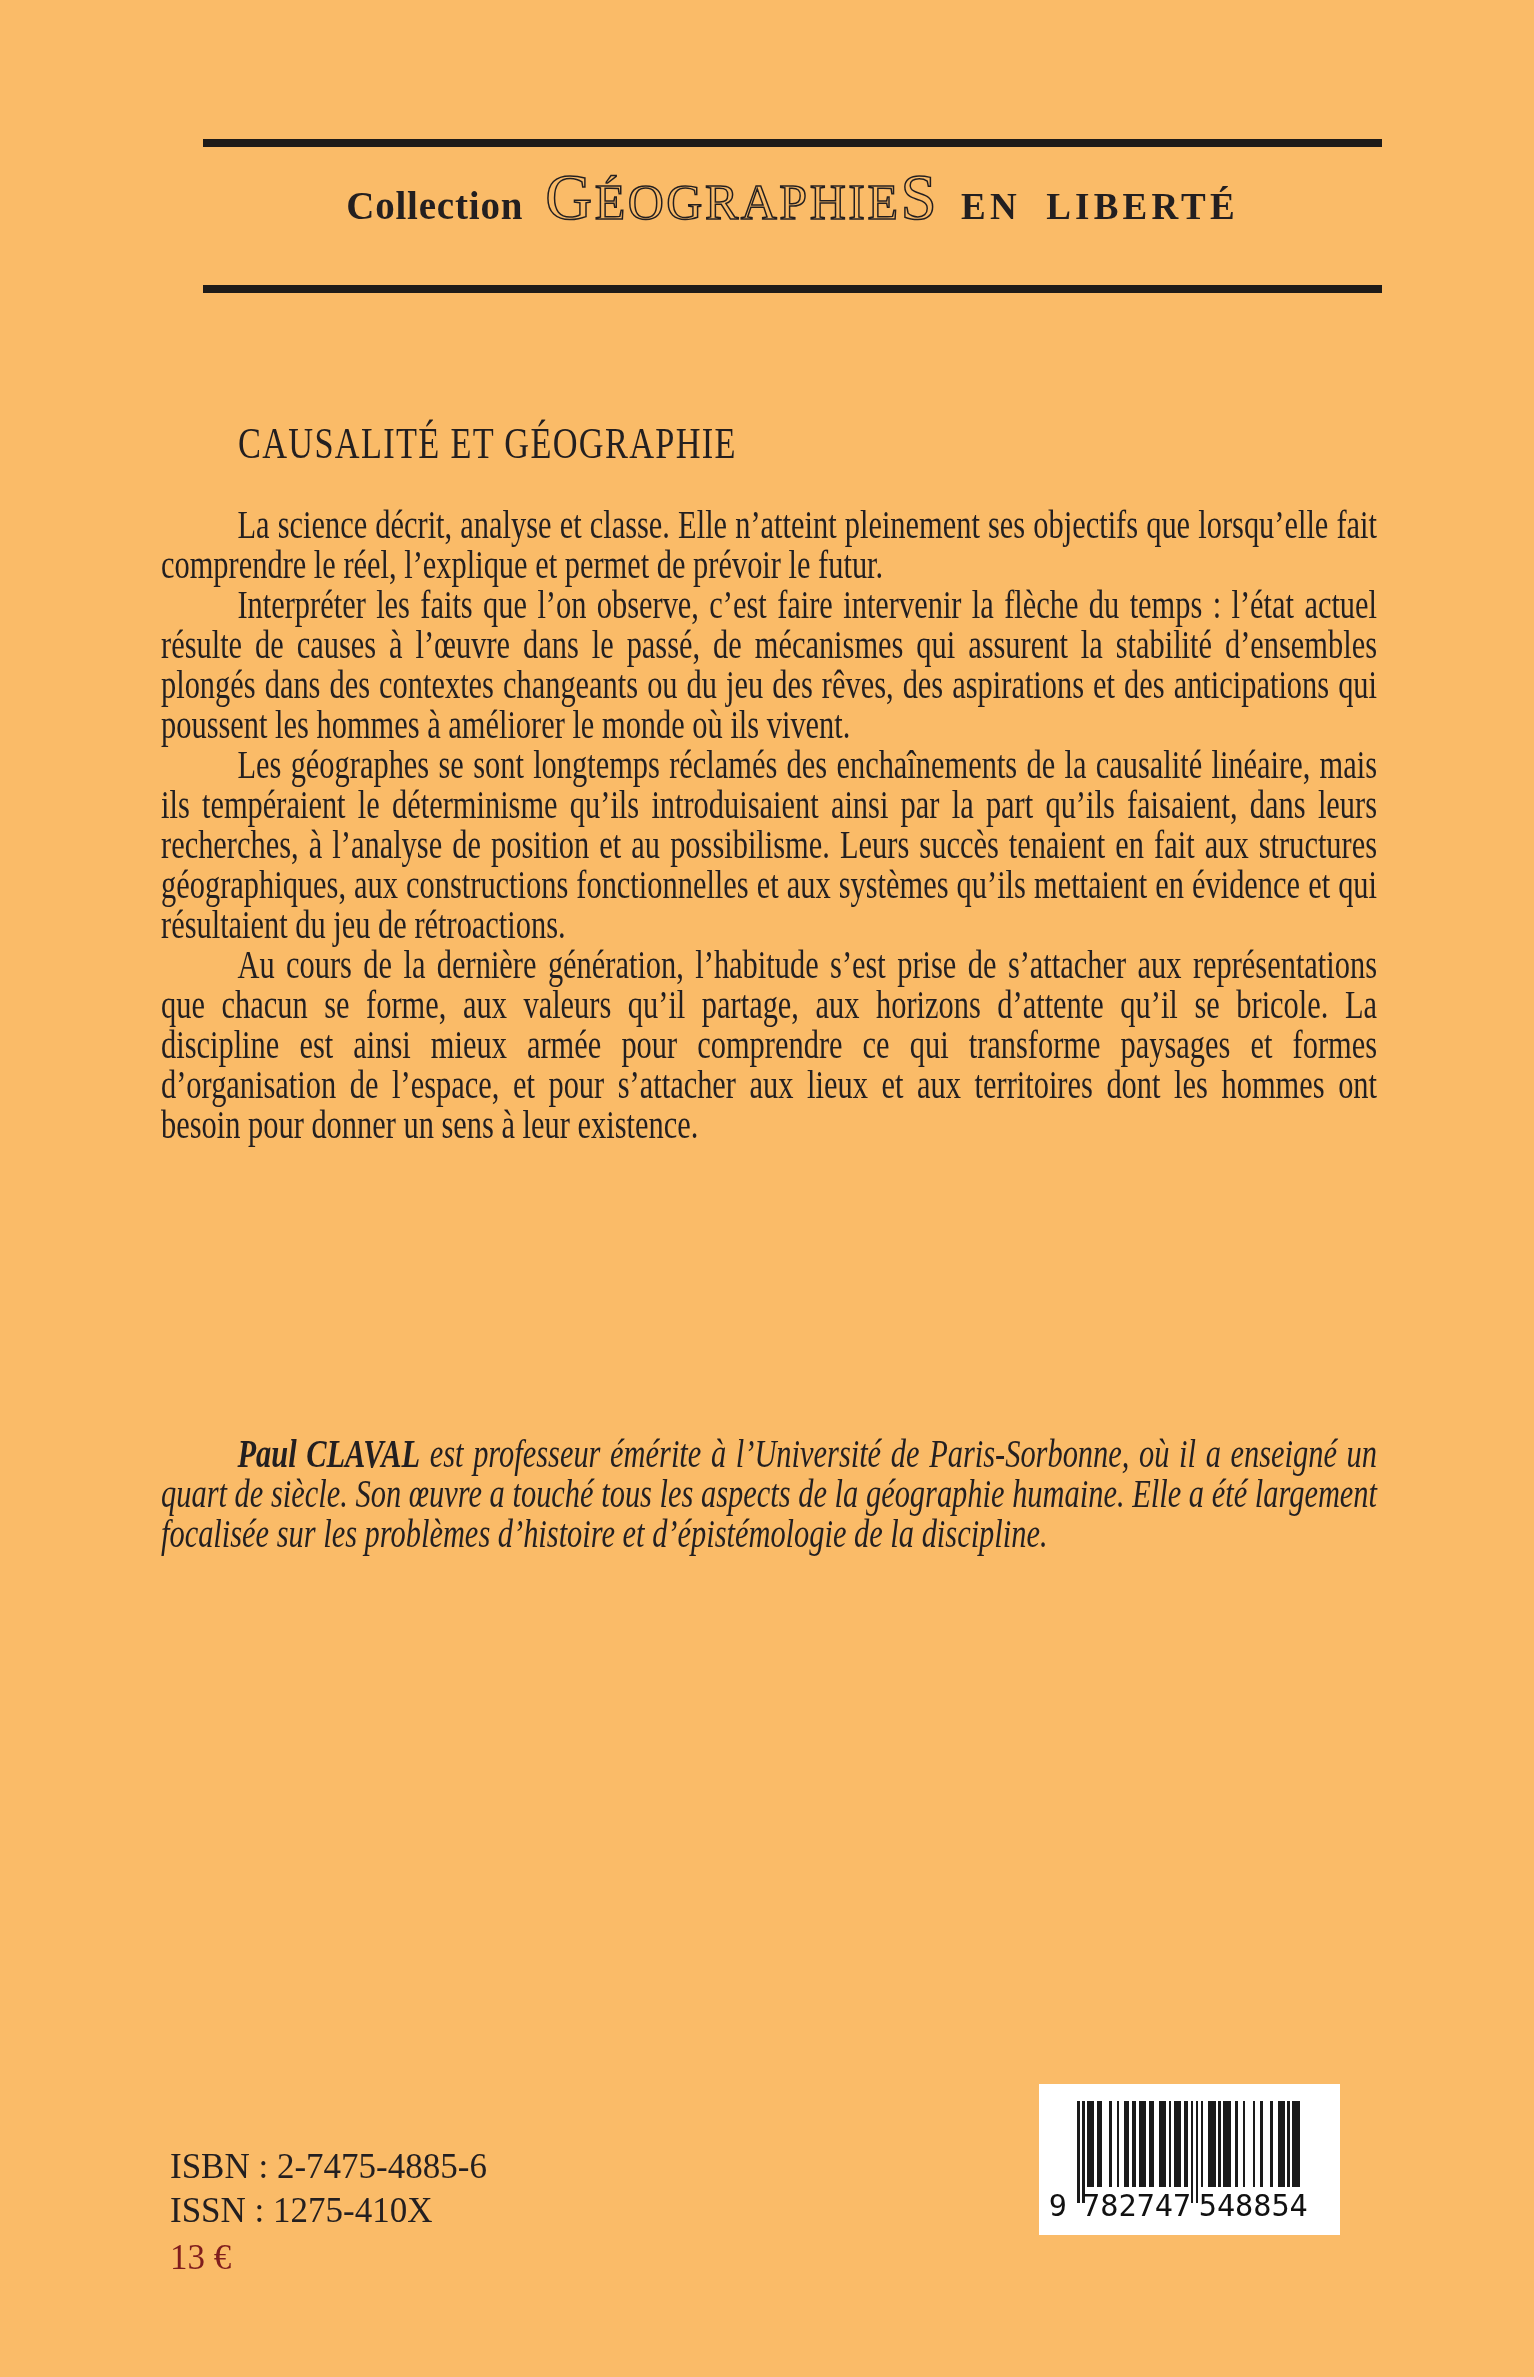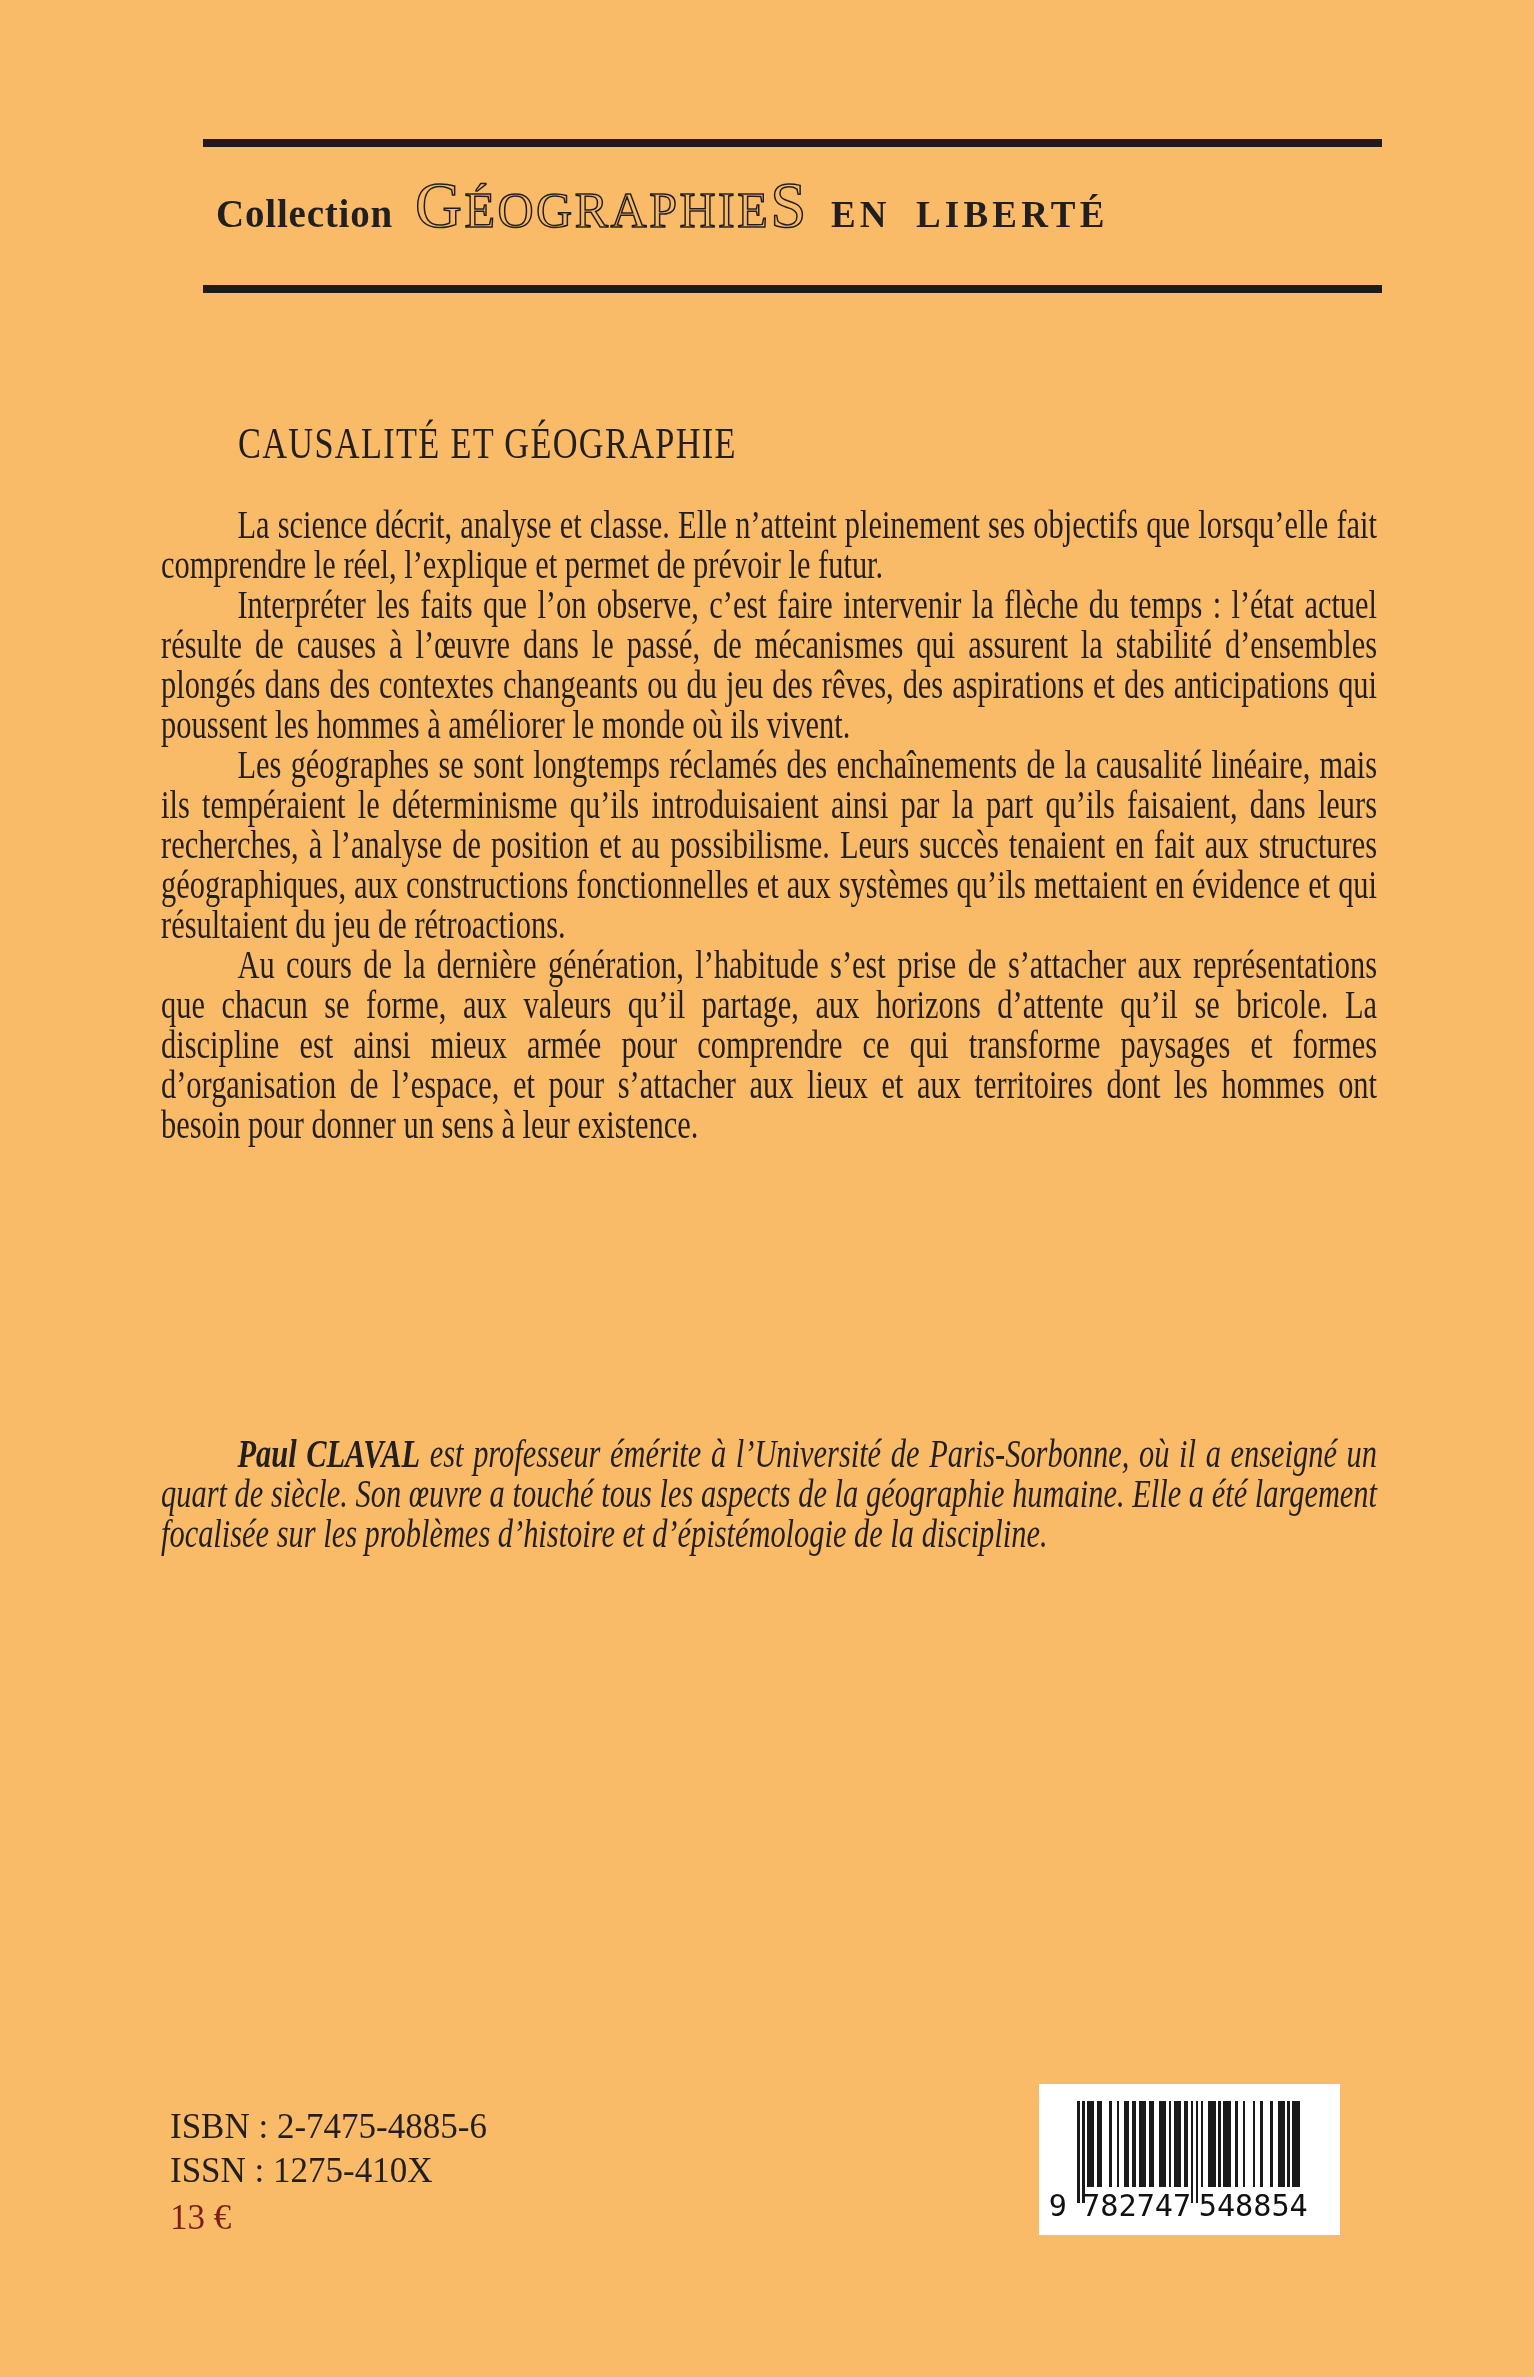--- a/index.html
+++ b/index.html
@@ -9,22 +9,22 @@
     background:#FABB68;
     color:#231F20;
     font-family:"Liberation Serif", serif;
     overflow:hidden;
   }
   .rule{position:absolute;left:203px;width:1179px;height:8.4px;background:#1E1B19;}
   .rule-top{top:139px;}
   .rule-bottom{top:285px;}
 
   .banner{
-    position:absolute;left:216px;top:165px;width:1179px;
-    white-space:nowrap;line-height:81px;
+    position:absolute;left:203px;top:165px;width:1179px;
+    text-align:center;white-space:nowrap;line-height:65px;
   }
   .c-prefix{font-weight:bold;font-size:39px;letter-spacing:0.8px;}
   .c-series{margin:0 22px;letter-spacing:2.5px;}
   .s-lead,.s-mid,.s-tail{
     color:transparent;
     -webkit-text-stroke:1.5px #231F20;
   }
   .s-lead,.s-tail{font-size:65px;}
   .s-mid{font-size:50px;}
   .c-suffix{font-weight:bold;font-size:37px;letter-spacing:4.2px;word-spacing:11.8px;}
@@ -48,21 +48,21 @@
   .bio{
     position:absolute;left:161px;top:1434px;width:1559px;
     transform:scaleX(0.78);transform-origin:0 0;
     font-size:39px;line-height:40px;
     font-style:italic;text-align:justify;
     hyphens:auto;-webkit-hyphens:auto;
   }
   .bio p{margin:0;text-indent:98px;}
   .bio-author{font-weight:bold;}
 
-  .imprint-line{position:absolute;left:170px;font-size:35px;}
+  .imprint-line{position:absolute;left:170px;font-size:35px;margin-top:40px;}
   .isbn{top:2107px;}
   .issn{top:2151px;}
   .price{top:2198px;color:#7f1d1d;}
 
   .barcode-box{
     position:absolute;left:1039px;top:2084px;width:301px;height:151px;
     background:#FFFFFF;
   }
   .barcode-box svg{display:block;width:301px;height:151px;}
   .barcode-box svg rect{fill:#1A1A1A;}

